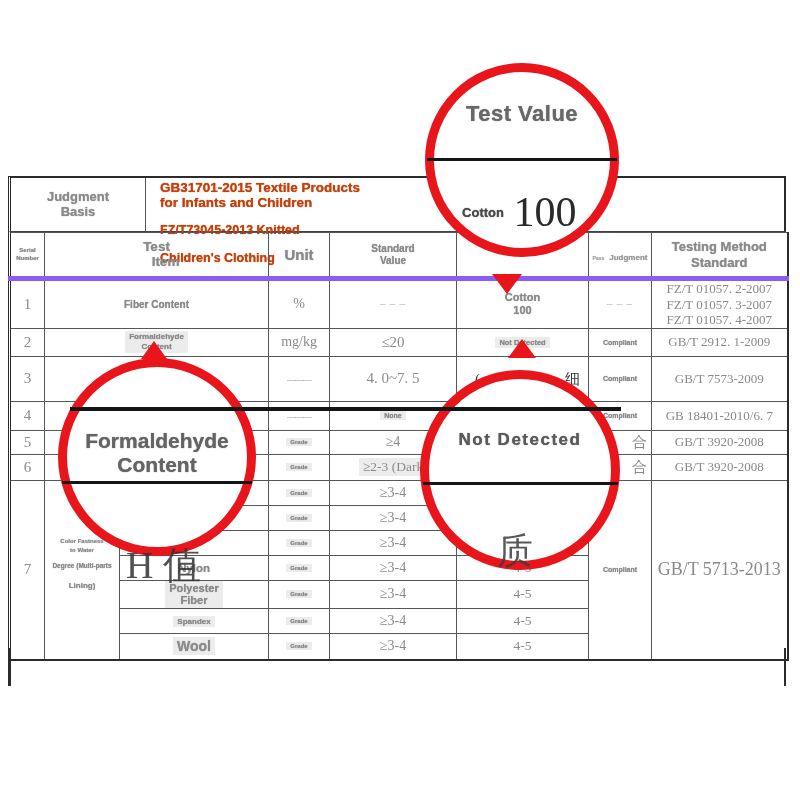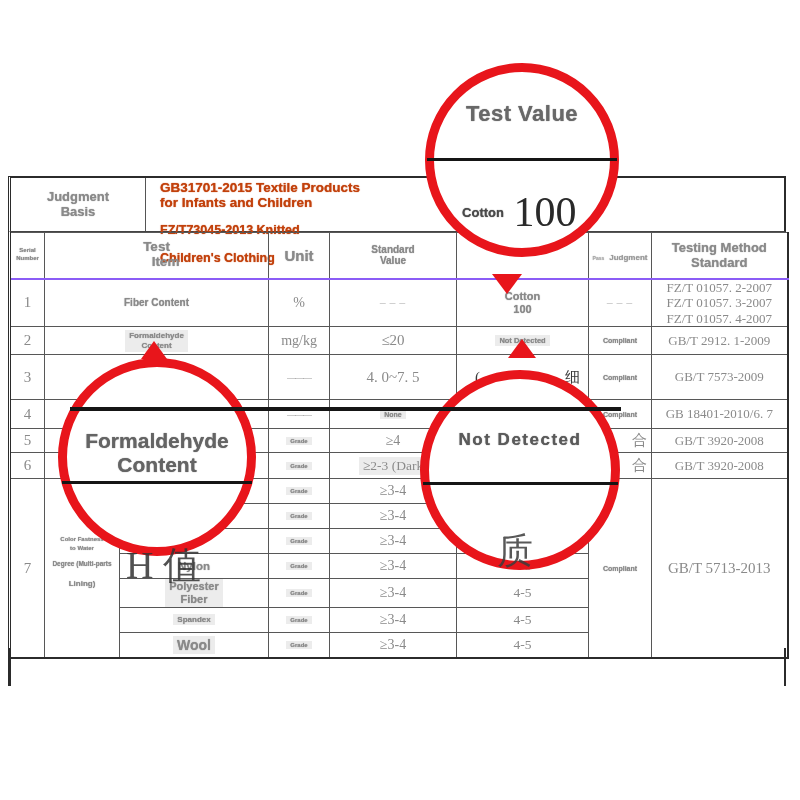--- a/index.html
+++ b/index.html
@@ -18,21 +18,21 @@
   .bl12{font-size:13.5px;line-height:1.08;}
   .bl3{font-size:8.5px;margin-top:1px;}
   .bl45{font-size:12.5px;line-height:1.08;margin-top:14px;}
 
   
   #tbl{position:absolute;left:8px;top:232px;width:778px;border-collapse:collapse;table-layout:fixed;
        border-left:3px double #2b2b2b;border-right:2px solid #2b2b2b;border-bottom:2px solid #2b2b2b;
        border-top:1px solid #444;}
   #tbl td{border:1px solid #575757;padding:0;text-align:center;vertical-align:middle;overflow:hidden;
           color:#8a8a8a;}
-  #tbl tr.hdr td{border-bottom:2px solid #8b5cf6;}
+  #tbl tr.hdr td{border-bottom:5px solid #8b5cf6;}
   .h-serial{font-size:6px;line-height:1.3;color:#9a9a9a;}
   .h-big{font-size:13.5px;line-height:1.1;color:#8e8e8e;}
   .h-unit{font-size:15px;color:#8e8e8e;}
   .h-std{font-size:10px;line-height:1.15;color:#8e8e8e;}
   .h-judg{font-size:8px;color:#9a9a9a;}
   .h-pass{font-size:5px;color:#aaa;margin-right:5px;}
   .h-meth{font-size:13px;line-height:1.2;color:#8e8e8e;}
   .snum{font-family:"Liberation Serif","DejaVu Serif",serif;color:#222;font-size:15px;}
   .item1{font-size:10px;color:#8f8f8f;}
   .item2{font-size:8px;line-height:1.25;color:#8f8f8f;}
@@ -243,21 +243,21 @@
         <div>Color Fastness</div>
         <div>to Water</div>
         <div class="r7l3">Degree (Multi-parts</div>
         <div class="r7l4">Lining)</div>
       </td>
       <td></td>
       <td class="u-grade soft"><span class="sm">Grade</span></td>
       <td class="std34">≥3-4</td>
       <td class="val45"></td>
       <td rowspan="7" class="comp soft">Compliant</td>
-      <td rowspan="7" class="method" style="font-size:15px">GB/T 5713-2013</td>
+      <td rowspan="7" class="method" style="font-size:18px">GB/T 5713-2013</td>
     </tr>
     <tr style="height:25px">
       <td></td>
       <td class="u-grade soft"><span class="sm">Grade</span></td>
       <td class="std34">≥3-4</td>
       <td class="val45"></td>
     </tr>
     <tr style="height:25px">
       <td></td>
       <td class="u-grade soft"><span class="sm">Grade</span></td>

